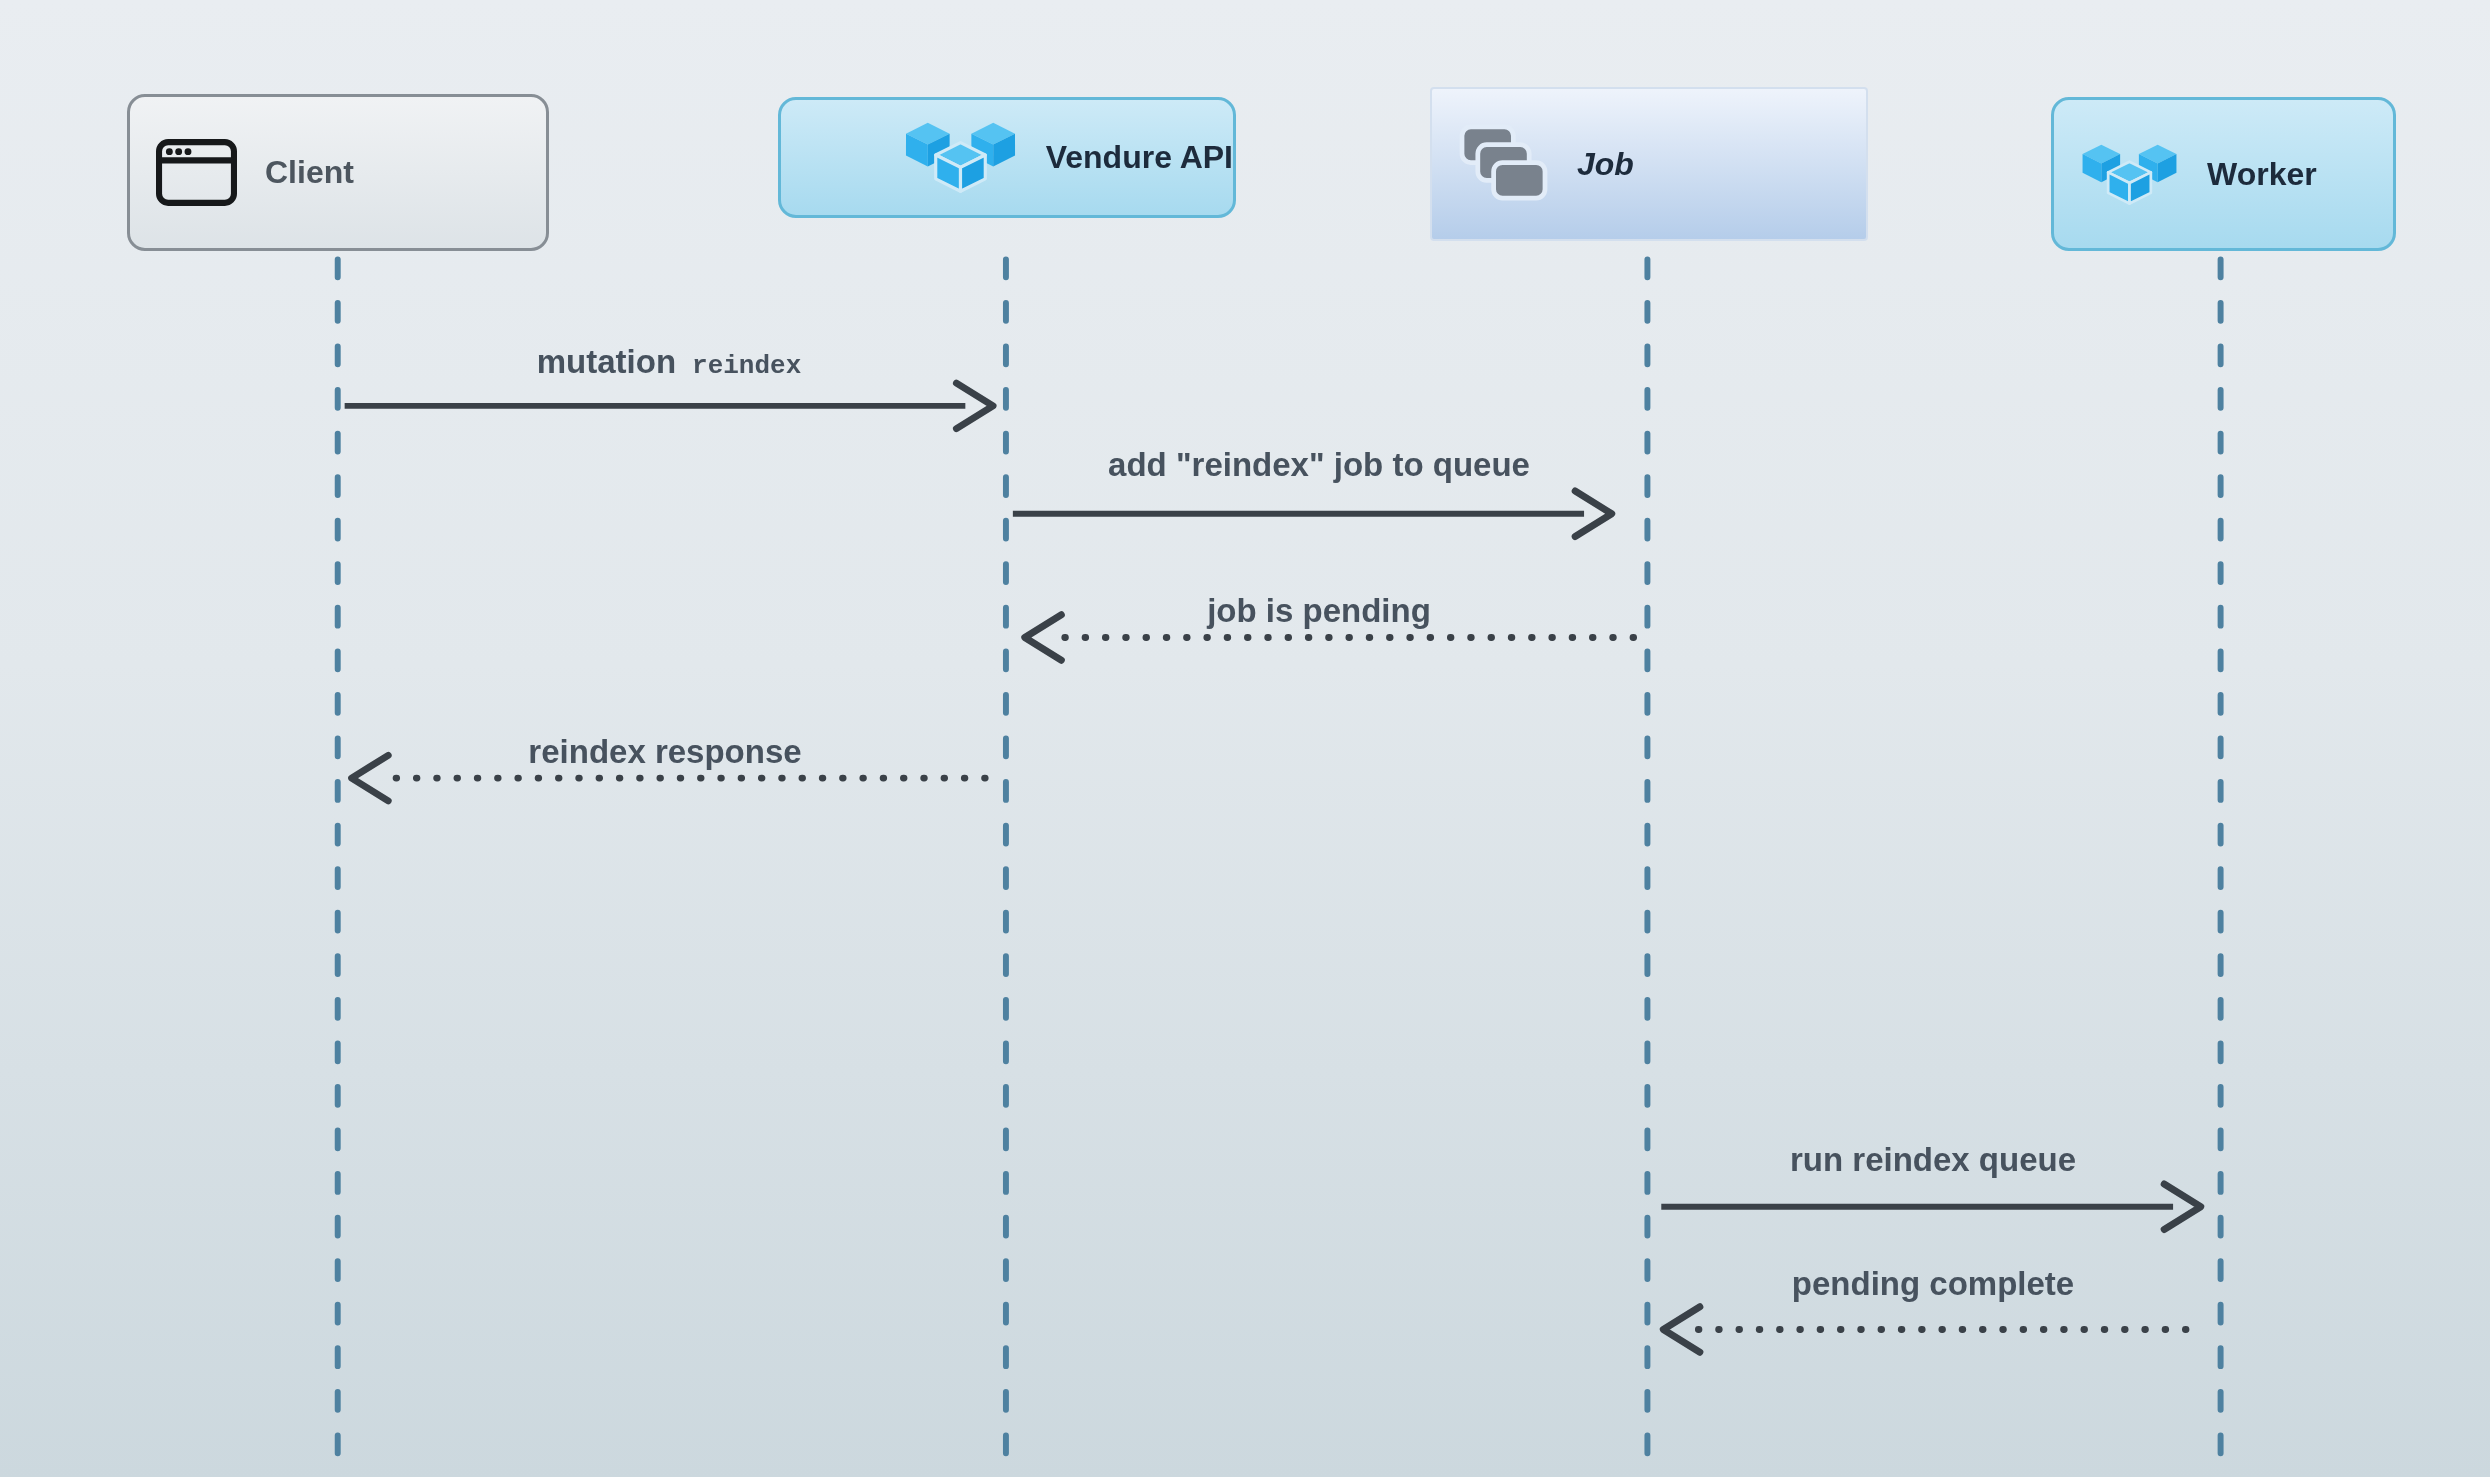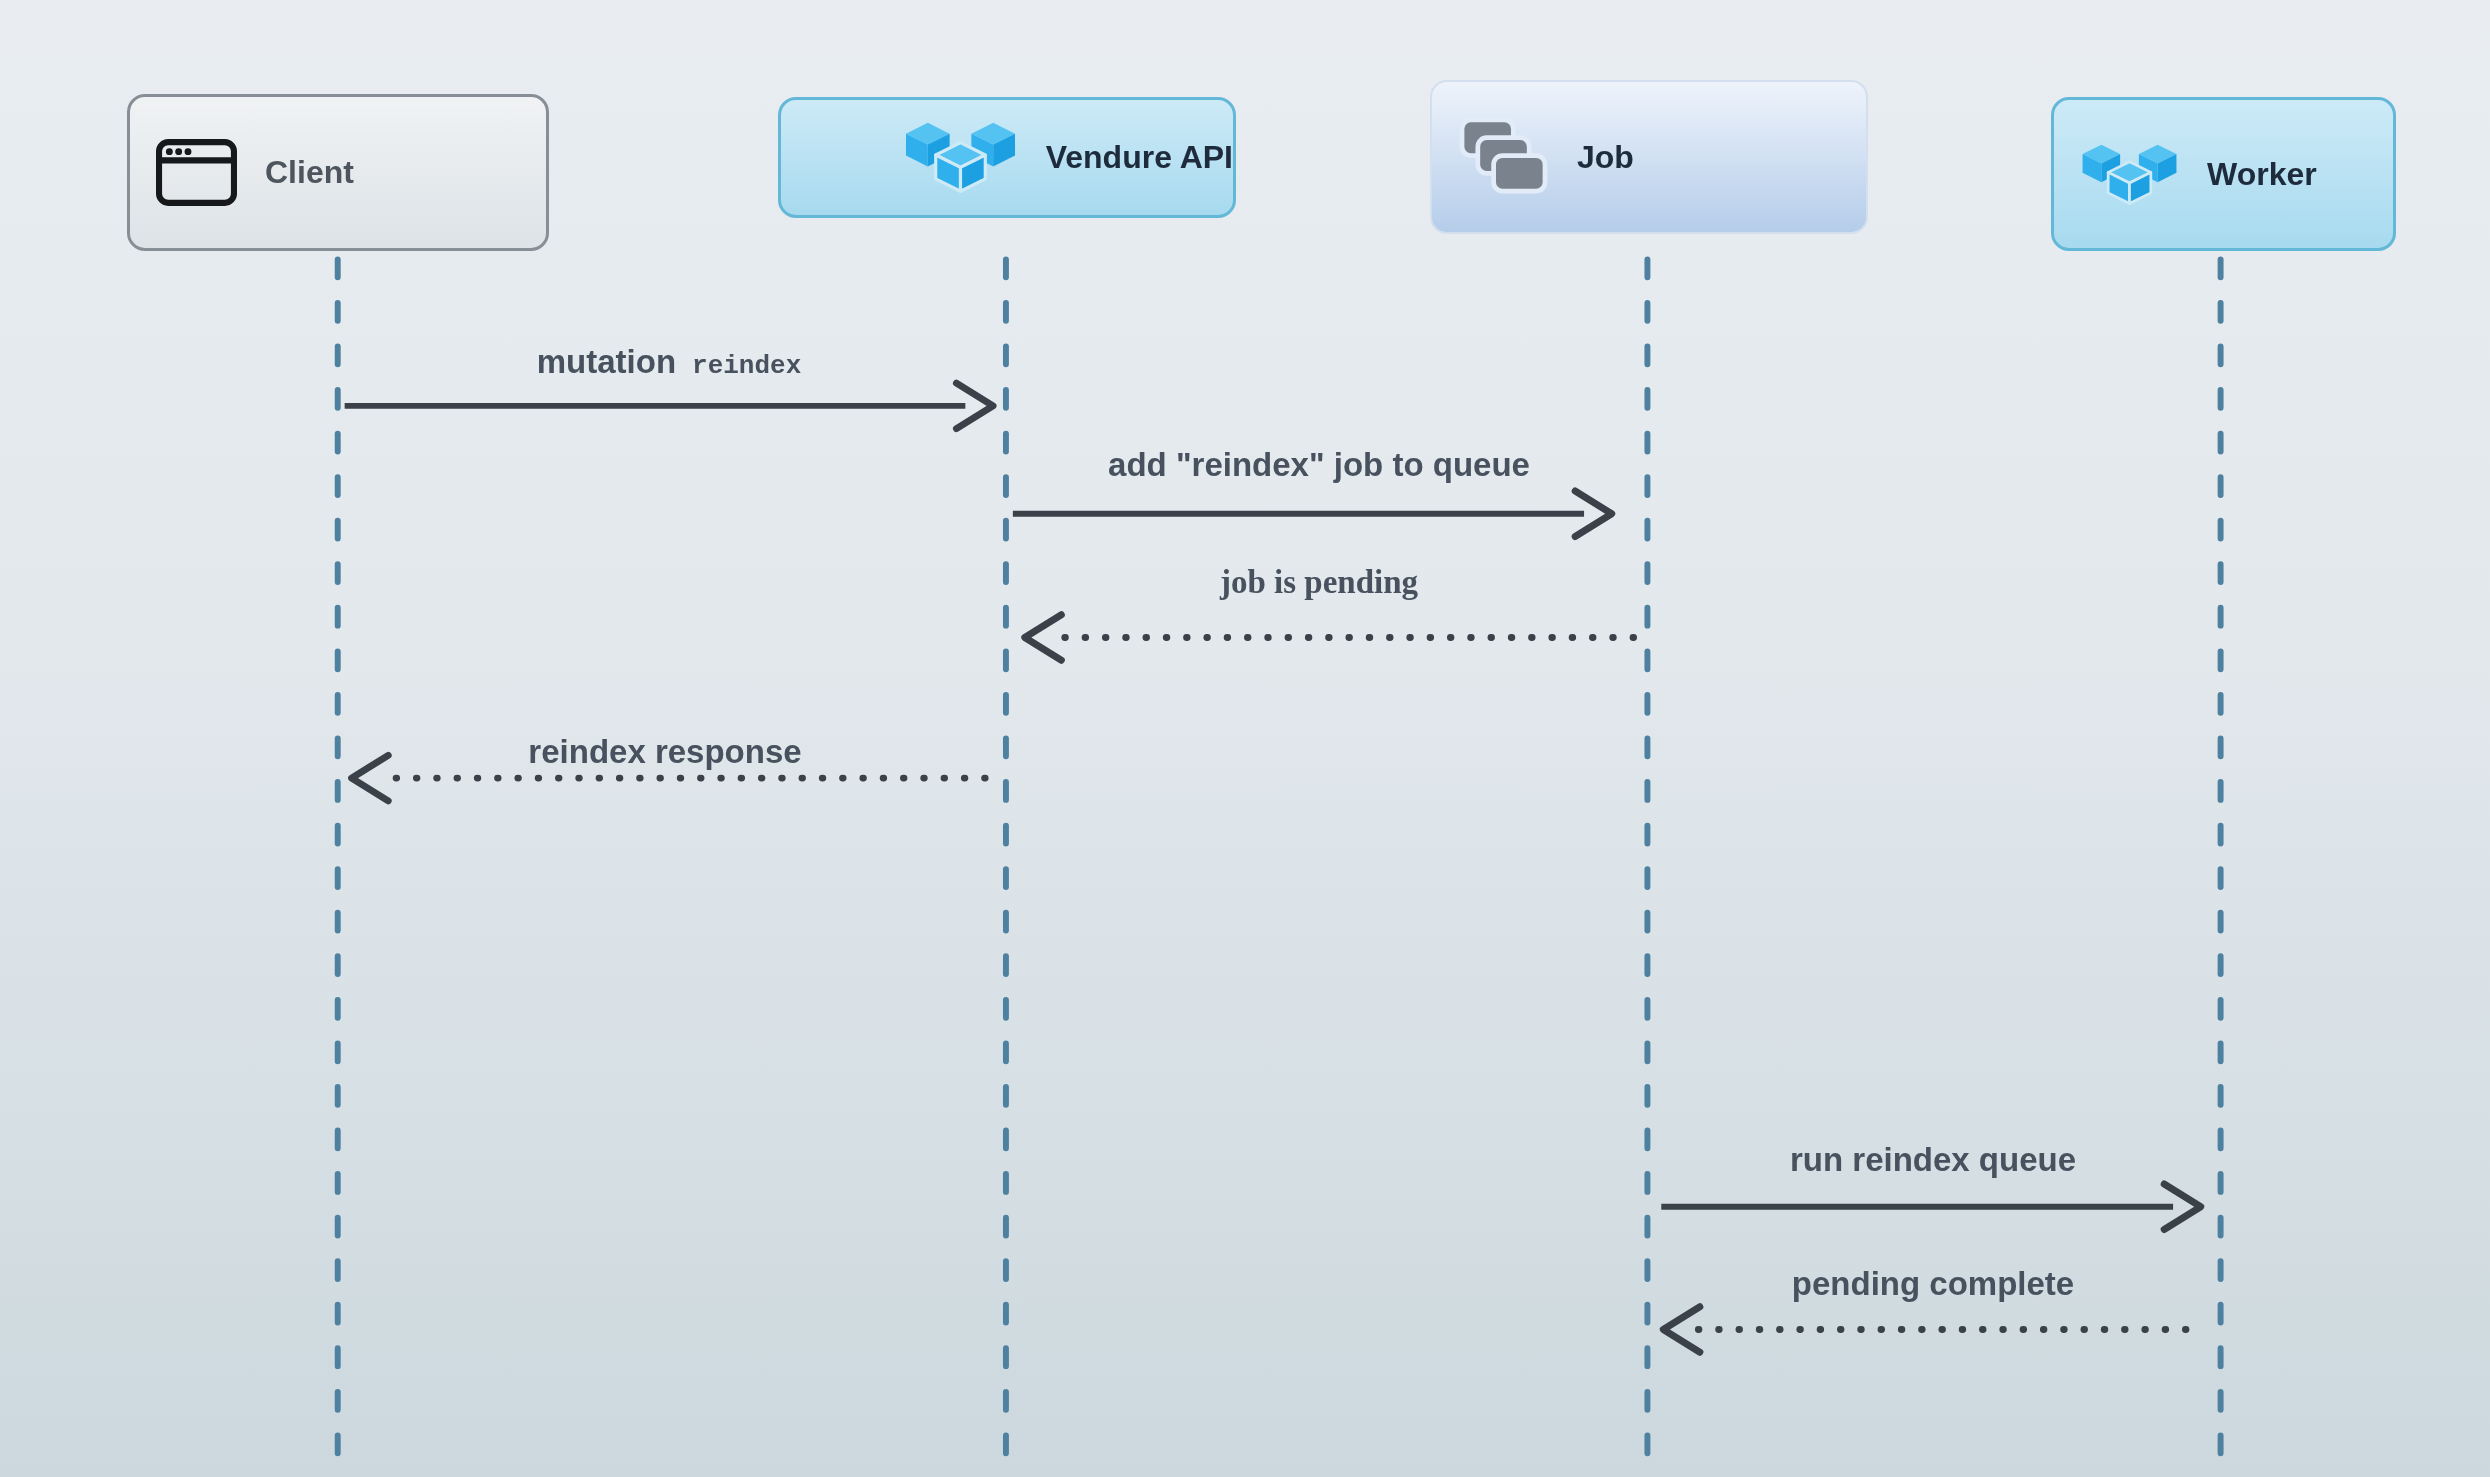--- a/index.html
+++ b/index.html
@@ -24,23 +24,23 @@
     border:3px solid #878e95;
   }
   .actor-client .aname{color:#4d565f;}
   .actor-blue{
     background:linear-gradient(180deg,#cdeaf7 0%,#a7daef 100%);
     border:3px solid #63b8d8;
   }
   .actor-blue .aname{color:#1d2b3c;}
   .actor-vendure{left:778px;top:97px;width:458px;height:121px;justify-content:flex-end;}
   .actor-job{
-    left:1430px;top:80px;width:438px;height:154px;
+    left:1430px;top:87px;width:438px;height:154px;
     background:linear-gradient(180deg,#eef3fb 0%,#b5cdea 100%);
-    border:2px solid #d3dfee;border-radius:17px;
+    border:2px solid #d3dfee;border-radius:4px;font-style:italic;
   }
   .actor-job .aname{color:#1d2b3c;}
   .actor-worker{left:2051px;top:97px;width:345px;height:154px;}
   .msg-label{
     position:absolute;transform:translate(-50%,-50%);
     font-weight:bold;font-size:33px;color:#47525e;white-space:nowrap;
   }
   .msg-label .code{
     font-family:"Liberation Mono","DejaVu Sans Mono",monospace;
     font-weight:600;font-size:26px;margin-left:16px;
@@ -154,19 +154,19 @@
         </g>
       </svg>
     </span>
     <span class="aname">Worker</span>
   </div>
 
   <div class="msg-label" style="left:669px;top:362px;">
     <span>mutation</span><span class="code">reindex</span>
   </div>
   <div class="msg-label" style="left:1319px;top:465px;">add "reindex" job to queue</div>
-  <div class="msg-label" style="left:1319px;top:582px;font-family:Liberation Serif, serif;">job is pending</div>
+  <div class="msg-label" style="left:1319px;top:611px;">job is pending</div>
   <div class="msg-label" style="left:665px;top:752px;">reindex response</div>
   <div class="msg-label" style="left:1933px;top:1160px;">run reindex queue</div>
   <div class="msg-label" style="left:1933px;top:1284px;">pending complete</div>
 
 </div>
 
 
 </body></html>

